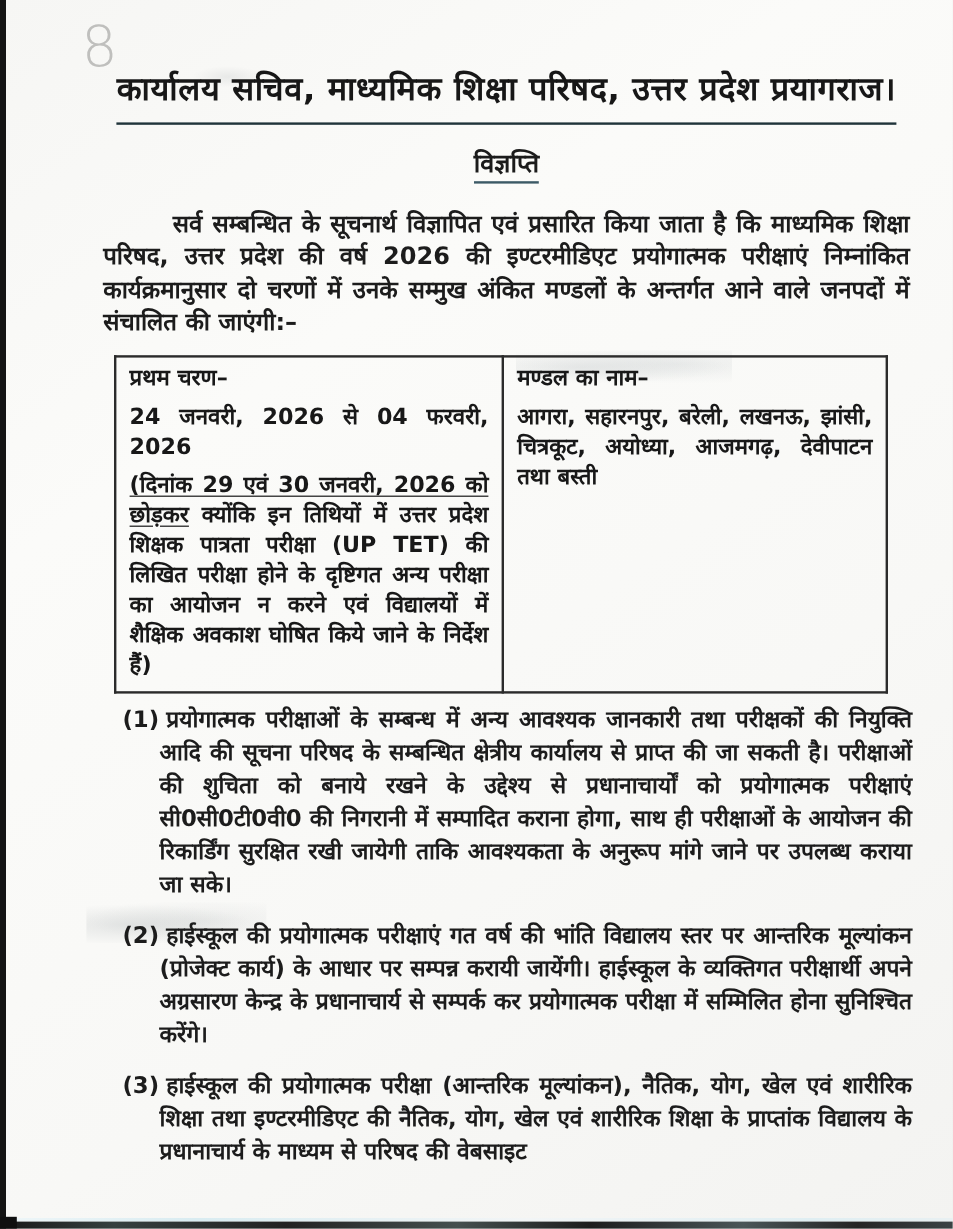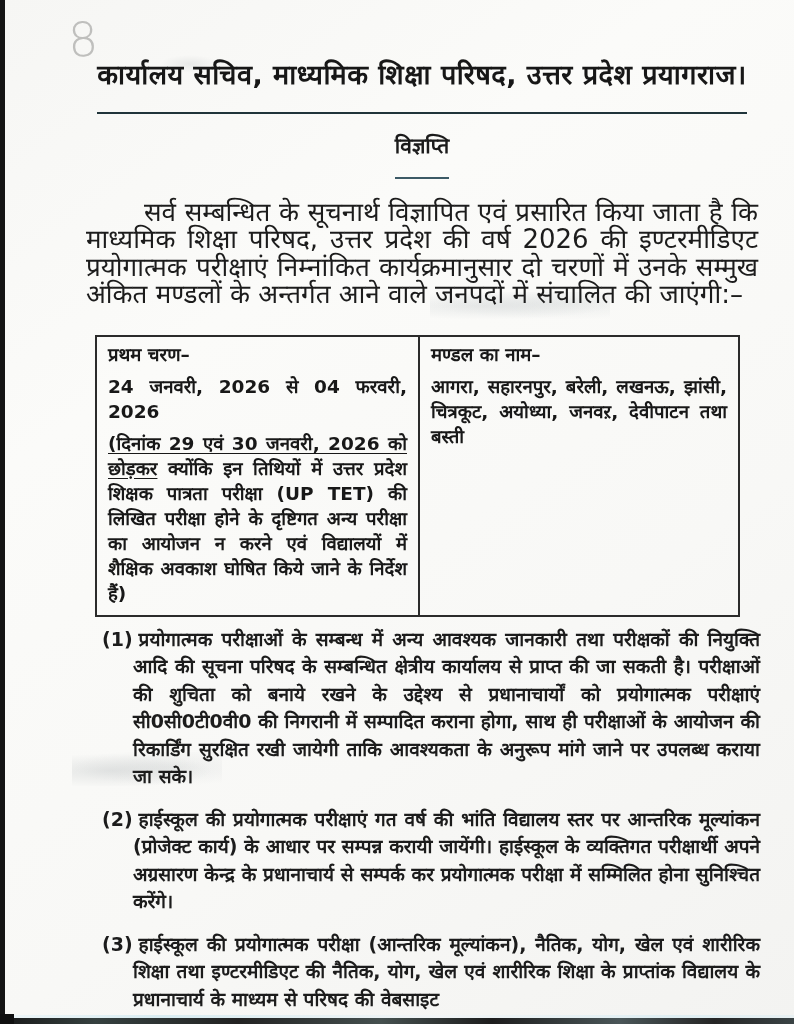--- a/index.html
+++ b/index.html
@@ -63,42 +63,43 @@
     width: 672px;
   }
   .doc-title-wrap { text-align: center; }
   .doc-title {
     display: inline-block;
     font-size: 27px;
     font-weight: 700;
     color: #171717;
     letter-spacing: 0.5px;
     border-bottom: 2.5px solid #20343a;
-    padding-bottom: 20px;
+    padding-bottom: 10px;
     line-height: 1.25;
   }
   .doc-subtitle-wrap { text-align: center; margin-top: 17px; }
   .doc-subtitle {
     display: inline-block;
     font-size: 21px;
     font-weight: 600;
     color: #1b1b1b;
     border-bottom: 2px solid #3c5a66;
-    padding-bottom: 18px;
+    padding-bottom: 2px;
   }
   .intro {
     margin-top: 20px;
-    font-size: 26px;
+    font-size: 20px;
     line-height: 27.5px;
     text-align: justify;
     text-indent: 58px;
     color: #1c1c1c;
+    font-weight: bold;
   }
   table.schedule {
-    margin-top: 26px;
+    margin-top: 13px;
     margin-left: 9px;
     width: 643px;
     border-collapse: collapse;
     table-layout: fixed;
   }
   table.schedule td {
     border: 2px solid #2b2b2b;
     vertical-align: top;
     padding: 5px 11px 9px 11px;
     font-size: 18.5px;
@@ -157,21 +158,21 @@
     <table class="schedule">
       <tbody>
         <tr class="row1">
           <td class="col-left">
             <div class="cell-line">प्रथम चरण–</div>
             <div class="cell-line">24 जनवरी, 2026 से 04 फरवरी, 2026</div>
             <div class="cell-line"><span class="u-note">(दिनांक 29 एवं 30 जनवरी, 2026 को छोड़कर</span><span> क्योंकि इन तिथियों में उत्तर प्रदेश शिक्षक पात्रता परीक्षा (UP TET) की लिखित परीक्षा होने के दृष्टिगत अन्य परीक्षा का आयोजन न करने एवं विद्यालयों में शैक्षिक अवकाश घोषित किये जाने के निर्देश हैं)</span></div>
           </td>
           <td class="col-right">
             <div class="cell-line">मण्डल का नाम–</div>
-            <div class="cell-line">आगरा, सहारनपुर, बरेली, लखनऊ, झांसी, चित्रकूट, अयोध्या, जनवऱ, देवीपाटन तथा बस्ती</div>
+            <div class="cell-line">आगरा, सहारनपुर, बरेली, लखनऊ, झांसी, चित्रकूट, अयोध्या, आजमगढ़, देवीपाटन तथा बस्ती</div>
           </td>
         </tr>
       </tbody>
     </table>
 
     <div class="items">
 
       <p class="item"><span class="item-number">(1)</span><span>प्रयोगात्मक परीक्षाओं के सम्बन्ध में अन्य आवश्यक जानकारी तथा परीक्षकों की नियुक्ति आदि की सूचना परिषद के सम्बन्धित क्षेत्रीय कार्यालय से प्राप्त की जा सकती है। परीक्षाओं की शुचिता को बनाये रखने के उद्देश्य से प्रधानाचार्यों को प्रयोगात्मक परीक्षाएं सी0सी0टी0वी0 की निगरानी में सम्पादित कराना होगा, साथ ही परीक्षाओं के आयोजन की रिकार्डिंग सुरक्षित रखी जायेगी ताकि आवश्यकता के अनुरूप मांगे जाने पर उपलब्ध कराया जा सके।</span></p>
 
       <p class="item"><span class="item-number">(2)</span><span>हाईस्कूल की प्रयोगात्मक परीक्षाएं गत वर्ष की भांति विद्यालय स्तर पर आन्तरिक मूल्यांकन (प्रोजेक्ट कार्य) के आधार पर सम्पन्न करायी जायेंगी। हाईस्कूल के व्यक्तिगत परीक्षार्थी अपने अग्रसारण केन्द्र के प्रधानाचार्य से सम्पर्क कर प्रयोगात्मक परीक्षा में सम्मिलित होना सुनिश्चित करेंगे।</span></p>

